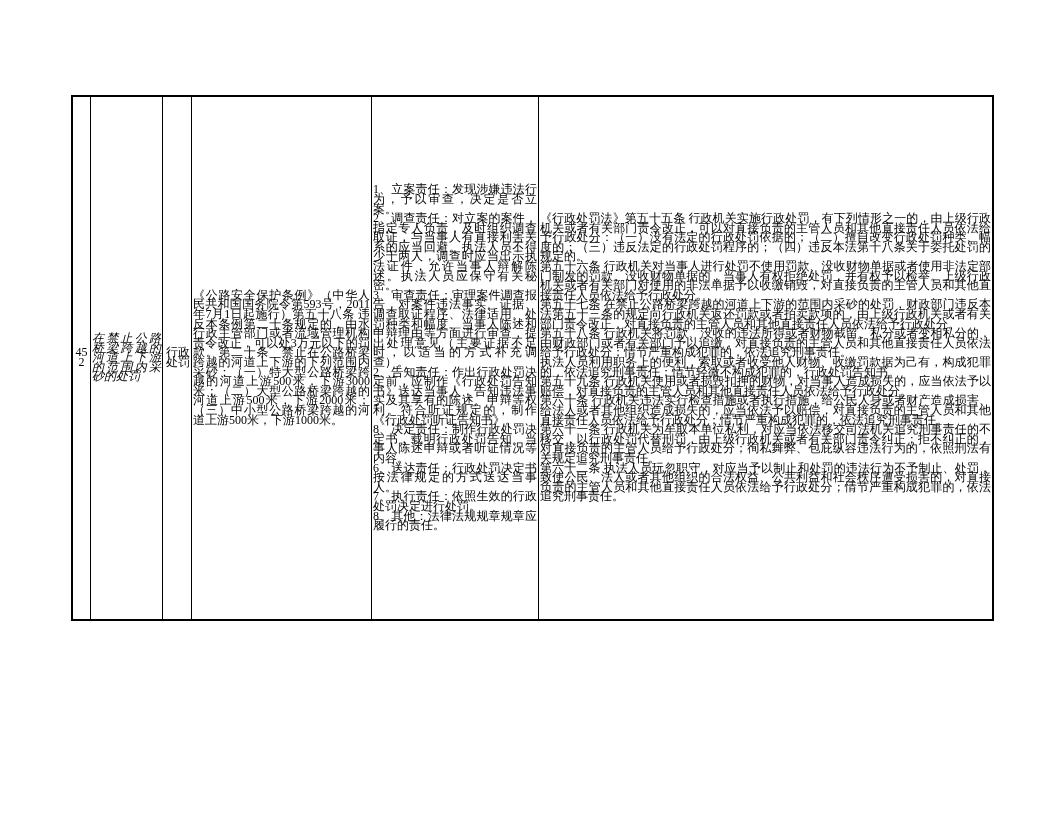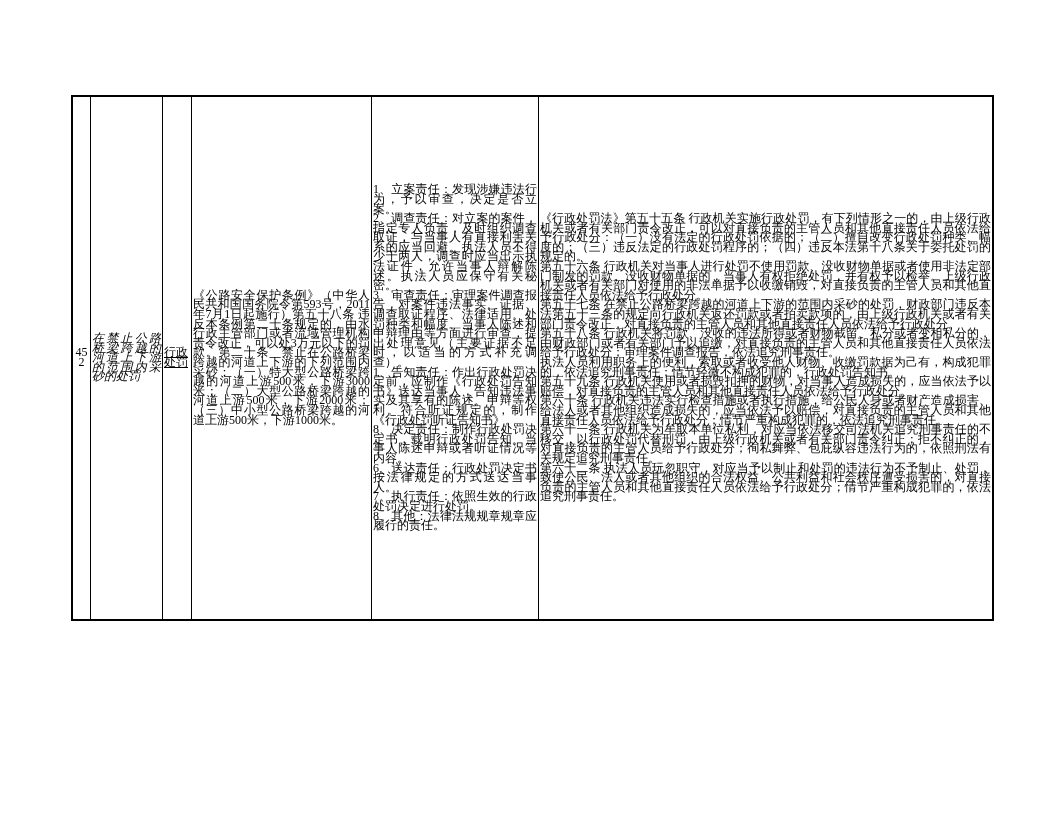--- a/index.html
+++ b/index.html
@@ -31,21 +31,21 @@
     vertical-align: middle;
     padding: 0 1px;
     font-size: 12px;
     line-height: 9.6px;
     overflow: hidden;
     word-break: break-all;
     margin-top: 8px;
   }
   td.c-num   { width: 15px;  text-align: center; }
   td.c-item  { width: 69px;  text-align: justify; font-style: italic; }
-  td.c-type  { width: 26px;  text-align: left; text-decoration: underline; }
+  td.c-type  { width: 26px;  text-align: right; }
   td.c-basis { width: 177px; }
   td.c-duty  { width: 164px; }
   td.c-acct  { width: 451px; }
   .grid p {
     margin: 0;
     padding: 0;
     text-align: justify;
     text-justify: inter-ideograph;
     word-break: break-all;
   }
@@ -67,31 +67,31 @@
       <td class="c-type">
         <span>行政处罚</span>
       </td>
       <td class="c-basis">
         <p>《公路安全保护条例》（中华人民共和国国务院令第593号，2011年7月1日起施行）第五十八条 违反本条例第二十条规定的，由水行政主管部门或者流域管理机构责令改正，可以处3万元以下的罚款。第二十条　禁止在公路桥梁跨越的河道上下游的下列范围内采砂：（一）特大型公路桥梁跨越的河道上游500米，下游3000米；（二）大型公路桥梁跨越的河道上游500米，下游2000米；（三）中小型公路桥梁跨越的河道上游500米，下游1000米。</p>
       </td>
       <td class="c-duty">
         <p>1、立案责任：发现涉嫌违法行为，予以审查，决定是否立案。</p>
         <p>2、调查责任：对立案的案件，指定专人负责，及时组织调查取证，与当事人有直接利害关系的应当回避。执法人员不得少于两人，调查时应当出示执法证件，允许当事人辩解陈述。执法人员应保守有关秘密。</p>
         <p>3、审查责任：审理案件调查报告，对案件违法事实、证据、调查取证程序、法律适用、处罚种类和幅度、当事人陈述和申辩理由等方面进行审查，提出处理意见（主要证据不足时，以适当的方式补充调查）。</p>
-        <p>1、告知责任：作出行政处罚决定前，应制作《行政处罚告知书》送达当事人，告知违法事实及其享有的陈述、申辩等权利。符合听证规定的，制作《行政处罚听证告知书》。</p>
+        <p>2、告知责任：作出行政处罚决定前，应制作《行政处罚告知书》送达当事人，告知违法事实及其享有的陈述、申辩等权利。符合听证规定的，制作《行政处罚听证告知书》。</p>
         <p>8、决定责任：制作行政处罚决定书，载明行政处罚告知、当事人陈述申辩或者听证情况等内容。</p>
         <p>6、送达责任：行政处罚决定书按法律规定的方式送达当事人。</p>
         <p>7、执行责任：依照生效的行政处罚决定进行处罚。</p>
         <p>8、其他：法律法规规章规章应履行的责任。</p>
       </td>
       <td class="c-acct">
         <p>《行政处罚法》第五十五条 行政机关实施行政处罚，有下列情形之一的，由上级行政机关或者有关部门责令改正，可以对直接负责的主管人员和其他直接责任人员依法给予行政处分：（一）没有法定的行政处罚依据的；（二）擅自改变行政处罚种类、幅度的；（三）违反法定的行政处罚程序的；（四）违反本法第十八条关于委托处罚的规定的。</p>
         <p>第五十六条 行政机关对当事人进行处罚不使用罚款、没收财物单据或者使用非法定部门制发的罚款、没收财物单据的，当事人有权拒绝处罚，并有权予以检举。上级行政机关或者有关部门对使用的非法单据予以收缴销毁，对直接负责的主管人员和其他直接责任人员依法给予行政处分。</p>
         <p>第五十七条 在禁止公路桥梁跨越的河道上下游的范围内采砂的处罚，财政部门违反本法第五十三条的规定向行政机关返还罚款或者拍卖款项的，由上级行政机关或者有关部门责令改正，对直接负责的主管人员和其他直接责任人员依法给予行政处分。</p>
-        <p>第五十八条 行政机关将罚款、没收的违法所得或者财物截留、私分或者变相私分的，由财政部门或者有关部门予以追缴，对直接负责的主管人员和其他直接责任人员依法给予行政处分；审理案件调查报告，依法追究刑事责任。</p>
+        <p>第五十八条 行政机关将罚款、没收的违法所得或者财物截留、私分或者变相私分的，由财政部门或者有关部门予以追缴，对直接负责的主管人员和其他直接责任人员依法给予行政处分；情节严重构成犯罪的，依法追究刑事责任。</p>
         <p>执法人员利用职务上的便利，索取或者收受他人财物、收缴罚款据为己有，构成犯罪的，依法追究刑事责任；情节轻微不构成犯罪的，行政处罚告知书。</p>
         <p>第五十九条 行政机关使用或者损毁扣押的财物，对当事人造成损失的，应当依法予以赔偿，对直接负责的主管人员和其他直接责任人员依法给予行政处分。</p>
         <p>第六十条 行政机关违法实行检查措施或者执行措施，给公民人身或者财产造成损害、给法人或者其他组织造成损失的，应当依法予以赔偿，对直接负责的主管人员和其他直接责任人员依法给予行政处分；情节严重构成犯罪的，依法追究刑事责任。</p>
         <p>第六十一条 行政机关为牟取本单位私利，对应当依法移交司法机关追究刑事责任的不移交，以行政处罚代替刑罚，由上级行政机关或者有关部门责令纠正；拒不纠正的，对直接负责的主管人员给予行政处分；徇私舞弊、包庇纵容违法行为的，依照刑法有关规定追究刑事责任。</p>
         <p>第六十二条 执法人员玩忽职守，对应当予以制止和处罚的违法行为不予制止、处罚，致使公民、法人或者其他组织的合法权益、公共利益和社会秩序遭受损害的，对直接负责的主管人员和其他直接责任人员依法给予行政处分；情节严重构成犯罪的，依法追究刑事责任。</p>
       </td>
     </tr>
   </tbody>
     </table>
 </div>

